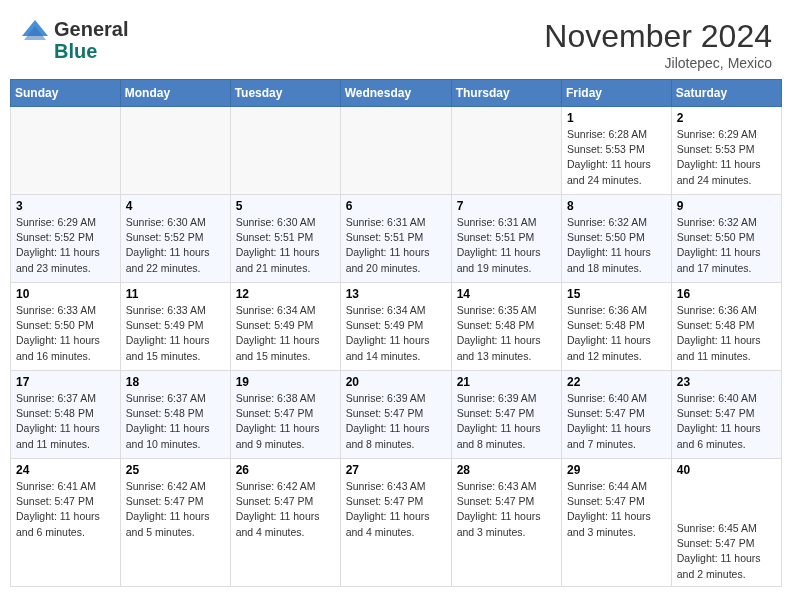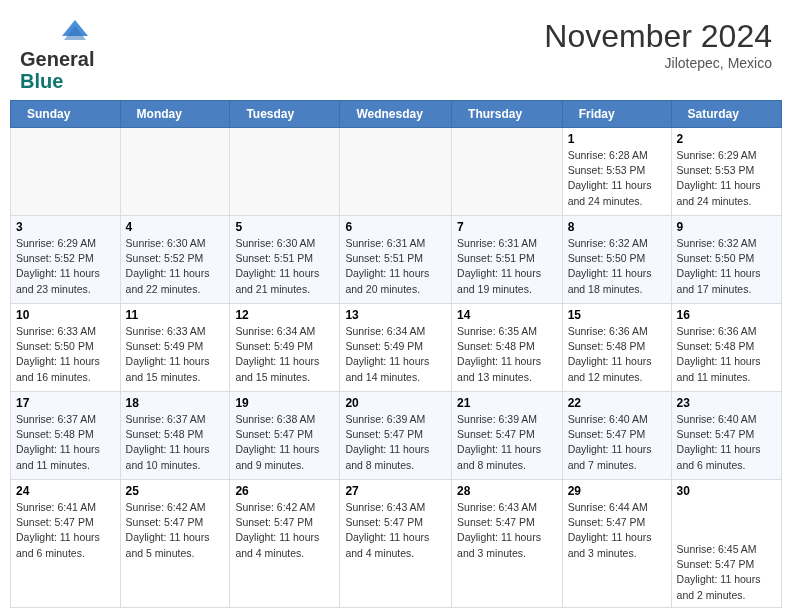--- a/index.html
+++ b/index.html
@@ -12,22 +12,21 @@
     }
     .header {
       display: flex;
       justify-content: space-between;
       align-items: flex-start;
       margin-bottom: 8px;
       padding: 8px 10px 0 10px;
     }
     .logo {
       display: flex;
-      align-items: flex-end;
-      flex-direction: column;
+      align-items: flex-start;
     }
     .logo-text {
       display: flex;
       flex-direction: column;
       line-height: 1.1;
     }
     .logo-general {
       font-size: 20px;
       font-weight: bold;
       color: #333;
@@ -57,21 +56,21 @@
       text-align: right;
     }
     .calendar {
       width: 100%;
       border-collapse: collapse;
       font-size: 11px;
     }
     .calendar th {
       background-color: #4a7fc1;
       color: #fff;
-      padding: 6px 16px;
+      padding: 6px 4px;
       text-align: left;
       font-size: 12px;
       border: 1px solid #3a6fa8;
     }
     .calendar td {
       border: 1px solid #ddd;
       vertical-align: top;
       padding: 4px 5px;
       width: 113px;
       height: 88px;
@@ -310,20 +309,20 @@
 Sunset: 5:47 PM
 Daylight: 11 hours and 3 minutes.</div>
         </td>
         <td>
           <span class="day-num">29</span>
           <div class="day-info" style="white-space: pre-line;">Sunrise: 6:44 AM
 Sunset: 5:47 PM
 Daylight: 11 hours and 3 minutes.</div>
         </td>
         <td>
-          <span class="day-num">30</span>
+          <span class="day-num">40</span>
           <div class="day-info" style="white-space: pre-line; margin-top: 44px;">Sunrise: 6:45 AM
 Sunset: 5:47 PM
 Daylight: 11 hours and 2 minutes.</div>
         </td>
       </tr>
     </tbody>
 </table>
 
 </body></html>

